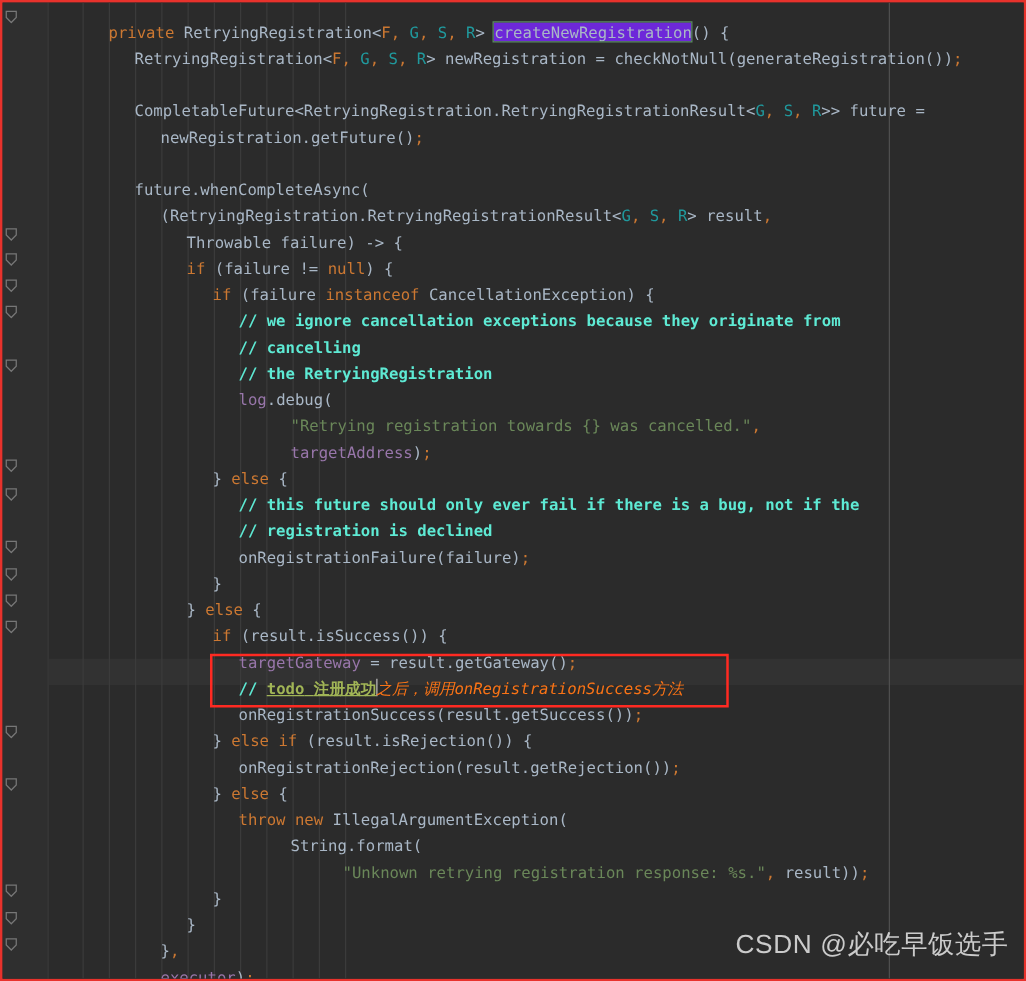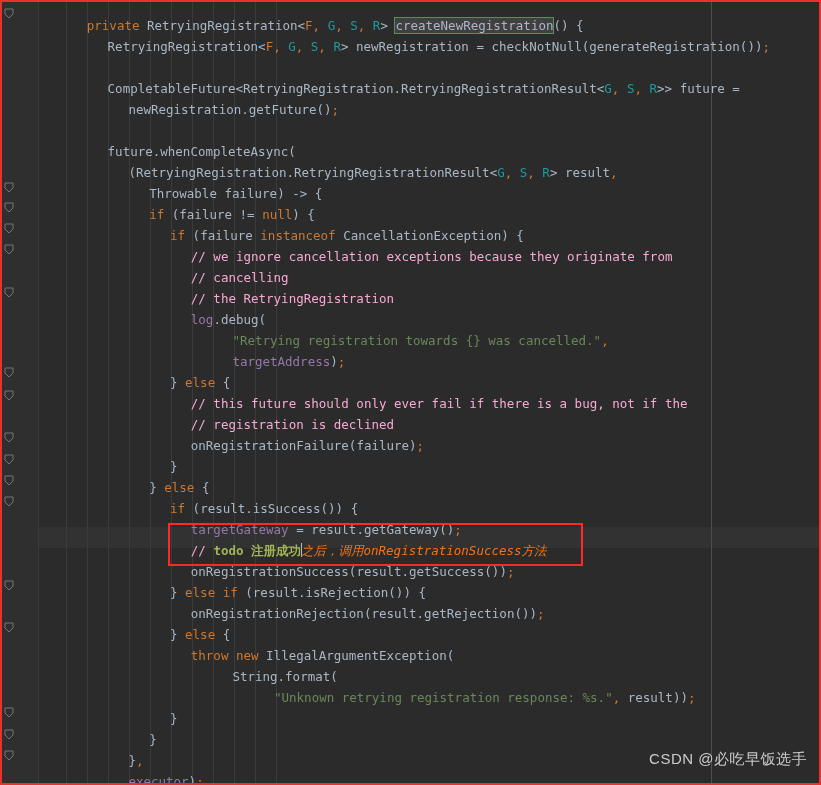--- a/index.html
+++ b/index.html
@@ -67,48 +67,48 @@
     line-height: 21px;
     white-space: pre;
     color: #a9b7c6;
   }
   .ln { display: block; height: 21px; }
   
   .kw   { color: #cc7832; }            
   .tp   { color: #a9b7c6; }            
   .genG { color: #20999d; }
   .genF { color: #cc7832; }
-  .cmt  { color: #f9a8d4; }            
+  .cmt  { color: #5eead4; font-weight: bold; }            
   .str  { color: #6a8759; }            
   .fld  { color: #9876aa; }
   .punct{ color: #a9b7c6; }
   .semi { color: #cc7832; }
-  .todo { color: #a1b556; font-weight: bold; }
+  .todo { color: #a1b556; font-weight: bold; text-decoration: underline; }
   .todotxt { color: #f97316; font-style: italic; }
-  .sel  { background: #404040; outline: 1px solid #5b8a63; }
+  .sel  { background: #6d28d9; outline: 1px solid #5b8a63; }
   .caret-bar {
     display: inline-block; width: 1px; height: 14px;
     background: #bbbbbb; vertical-align: -2px;
     margin: 0 -0.5px;
   }
   
   #anno-box {
     position: absolute;
     border: 2px solid #ff2a22;
     pointer-events: none;
     z-index: 5;
   }
   
   #watermark {
     position: absolute;
     right: 12px; bottom: 14px;
     color: #d9d9d9;
     opacity: .92;
     font-family: "Liberation Sans", sans-serif;
-    font-size: 15px;
+    font-size: 21px;
     letter-spacing: .5px;
     z-index: 6;
   }
 </style>
 </head>
 <body>
 
 <div id="screen">
 
   <div id="gutter">

